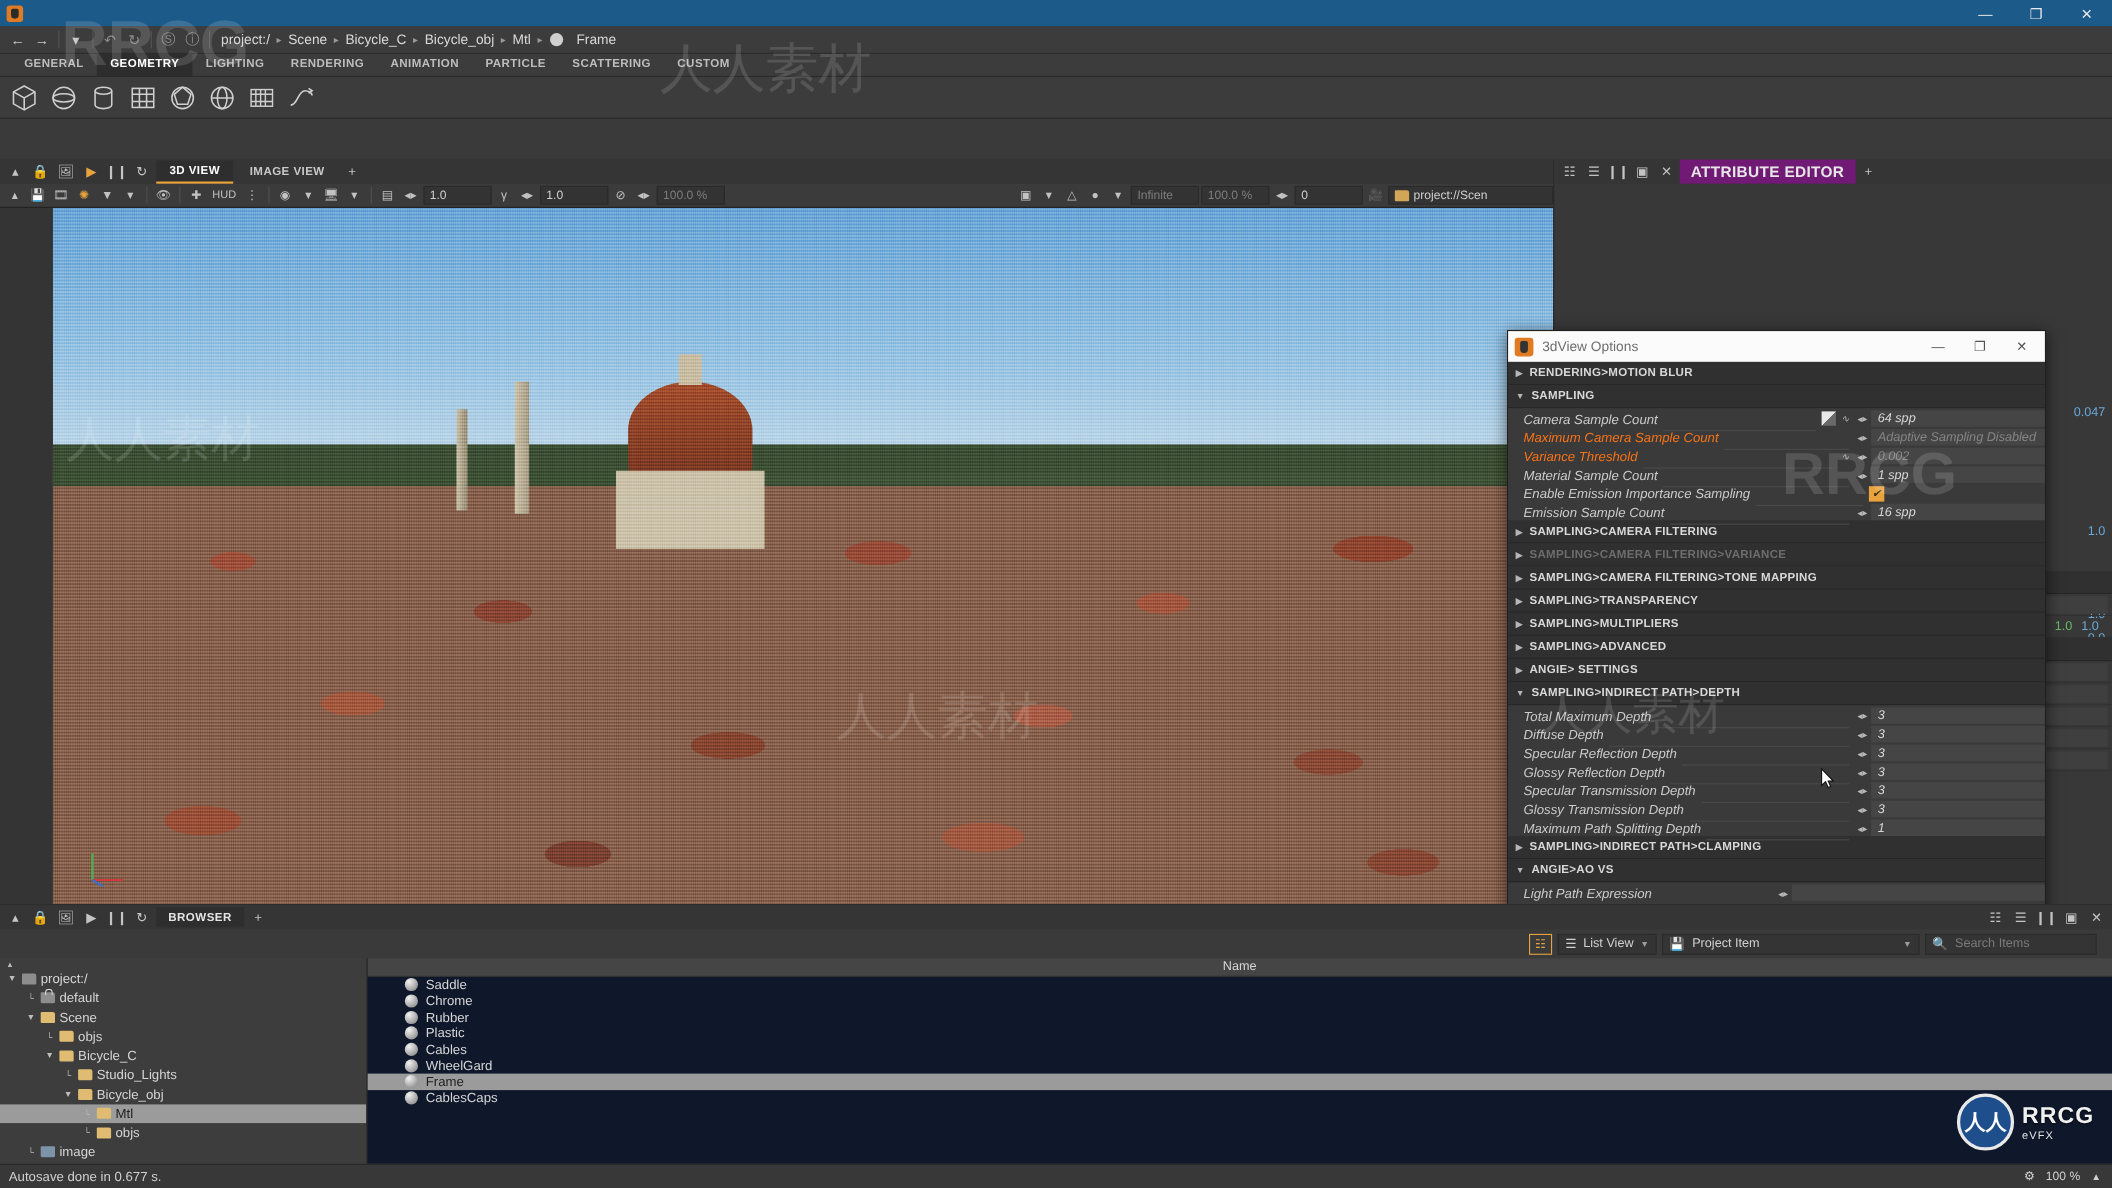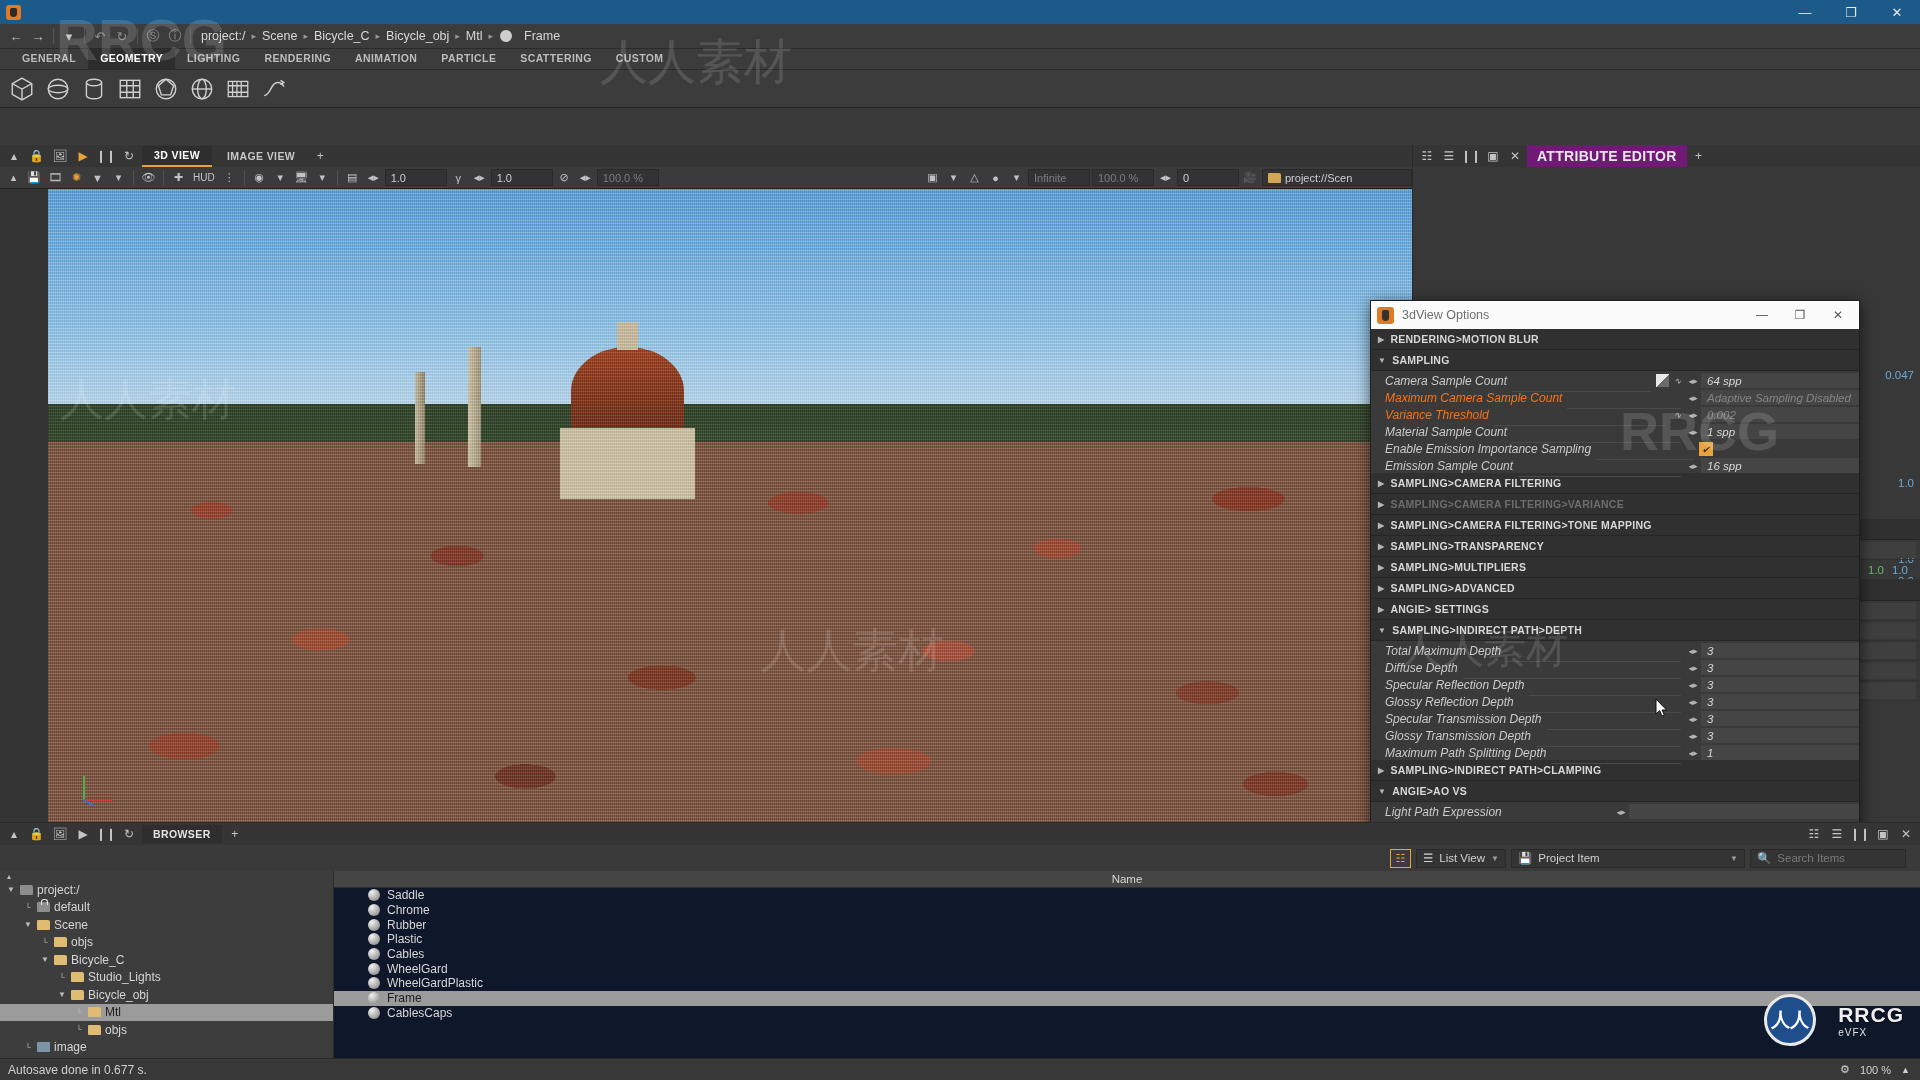--- a/index.html
+++ b/index.html
@@ -194,21 +194,21 @@
   .status { position:absolute; left:0; right:0; bottom:0; height:22px; background:#383838;
     border-top:1px solid #2a2a2a; display:flex; align-items:center; font-size:12px; color:#d0d0d0;
     padding-left:8px; }
   .status-right { margin-left:auto; display:flex; align-items:center; gap:10px; padding-right:10px; }
 
   
   .wm { position:absolute; color:rgba(255,255,255,.14); font-weight:bold; pointer-events:none;
     user-select:none; z-index:60; }
   .wm2 { position:absolute; color:rgba(255,255,255,.13); pointer-events:none; user-select:none; z-index:60;}
   .brandmark { position:absolute; right:16px; bottom:34px; z-index:65; display:flex; align-items:center;
-    gap:22px; }
+    gap:7px; }
   .bm-circle { width:52px; height:52px; border-radius:50%; background:#1f4e8c;
     border:3px solid #e9e9e9; display:flex; align-items:center; justify-content:center;
     color:#fff; font-size:19px; font-weight:bold; }
   .bm-text { color:#f0f0f0; font-weight:bold; font-size:21px; letter-spacing:1px;
     text-shadow:0 1px 2px rgba(0,0,0,.7); }
   .bm-sub { color:#e2e2e2; font-size:10px; letter-spacing:1px; }
 </style>
 </head>
 <body>
 
@@ -823,24 +823,20 @@
                 <span>Plastic</span>
               </div>
               <div class="lrow">
                 <span class="ball"></span>
                 <span>Cables</span>
               </div>
               <div class="lrow">
                 <span class="ball"></span>
                 <span>WheelGard</span>
               </div>
-              <div class="lrow">
-                <span class="ball"></span>
-                <span>WheelGardPlastic</span>
-              </div>
               <div class="lrow sel">
                 <span class="ball"></span>
                 <span>Frame</span>
               </div>
               <div class="lrow">
                 <span class="ball"></span>
                 <span>CablesCaps</span>
               </div>
             </div>
         </div>

